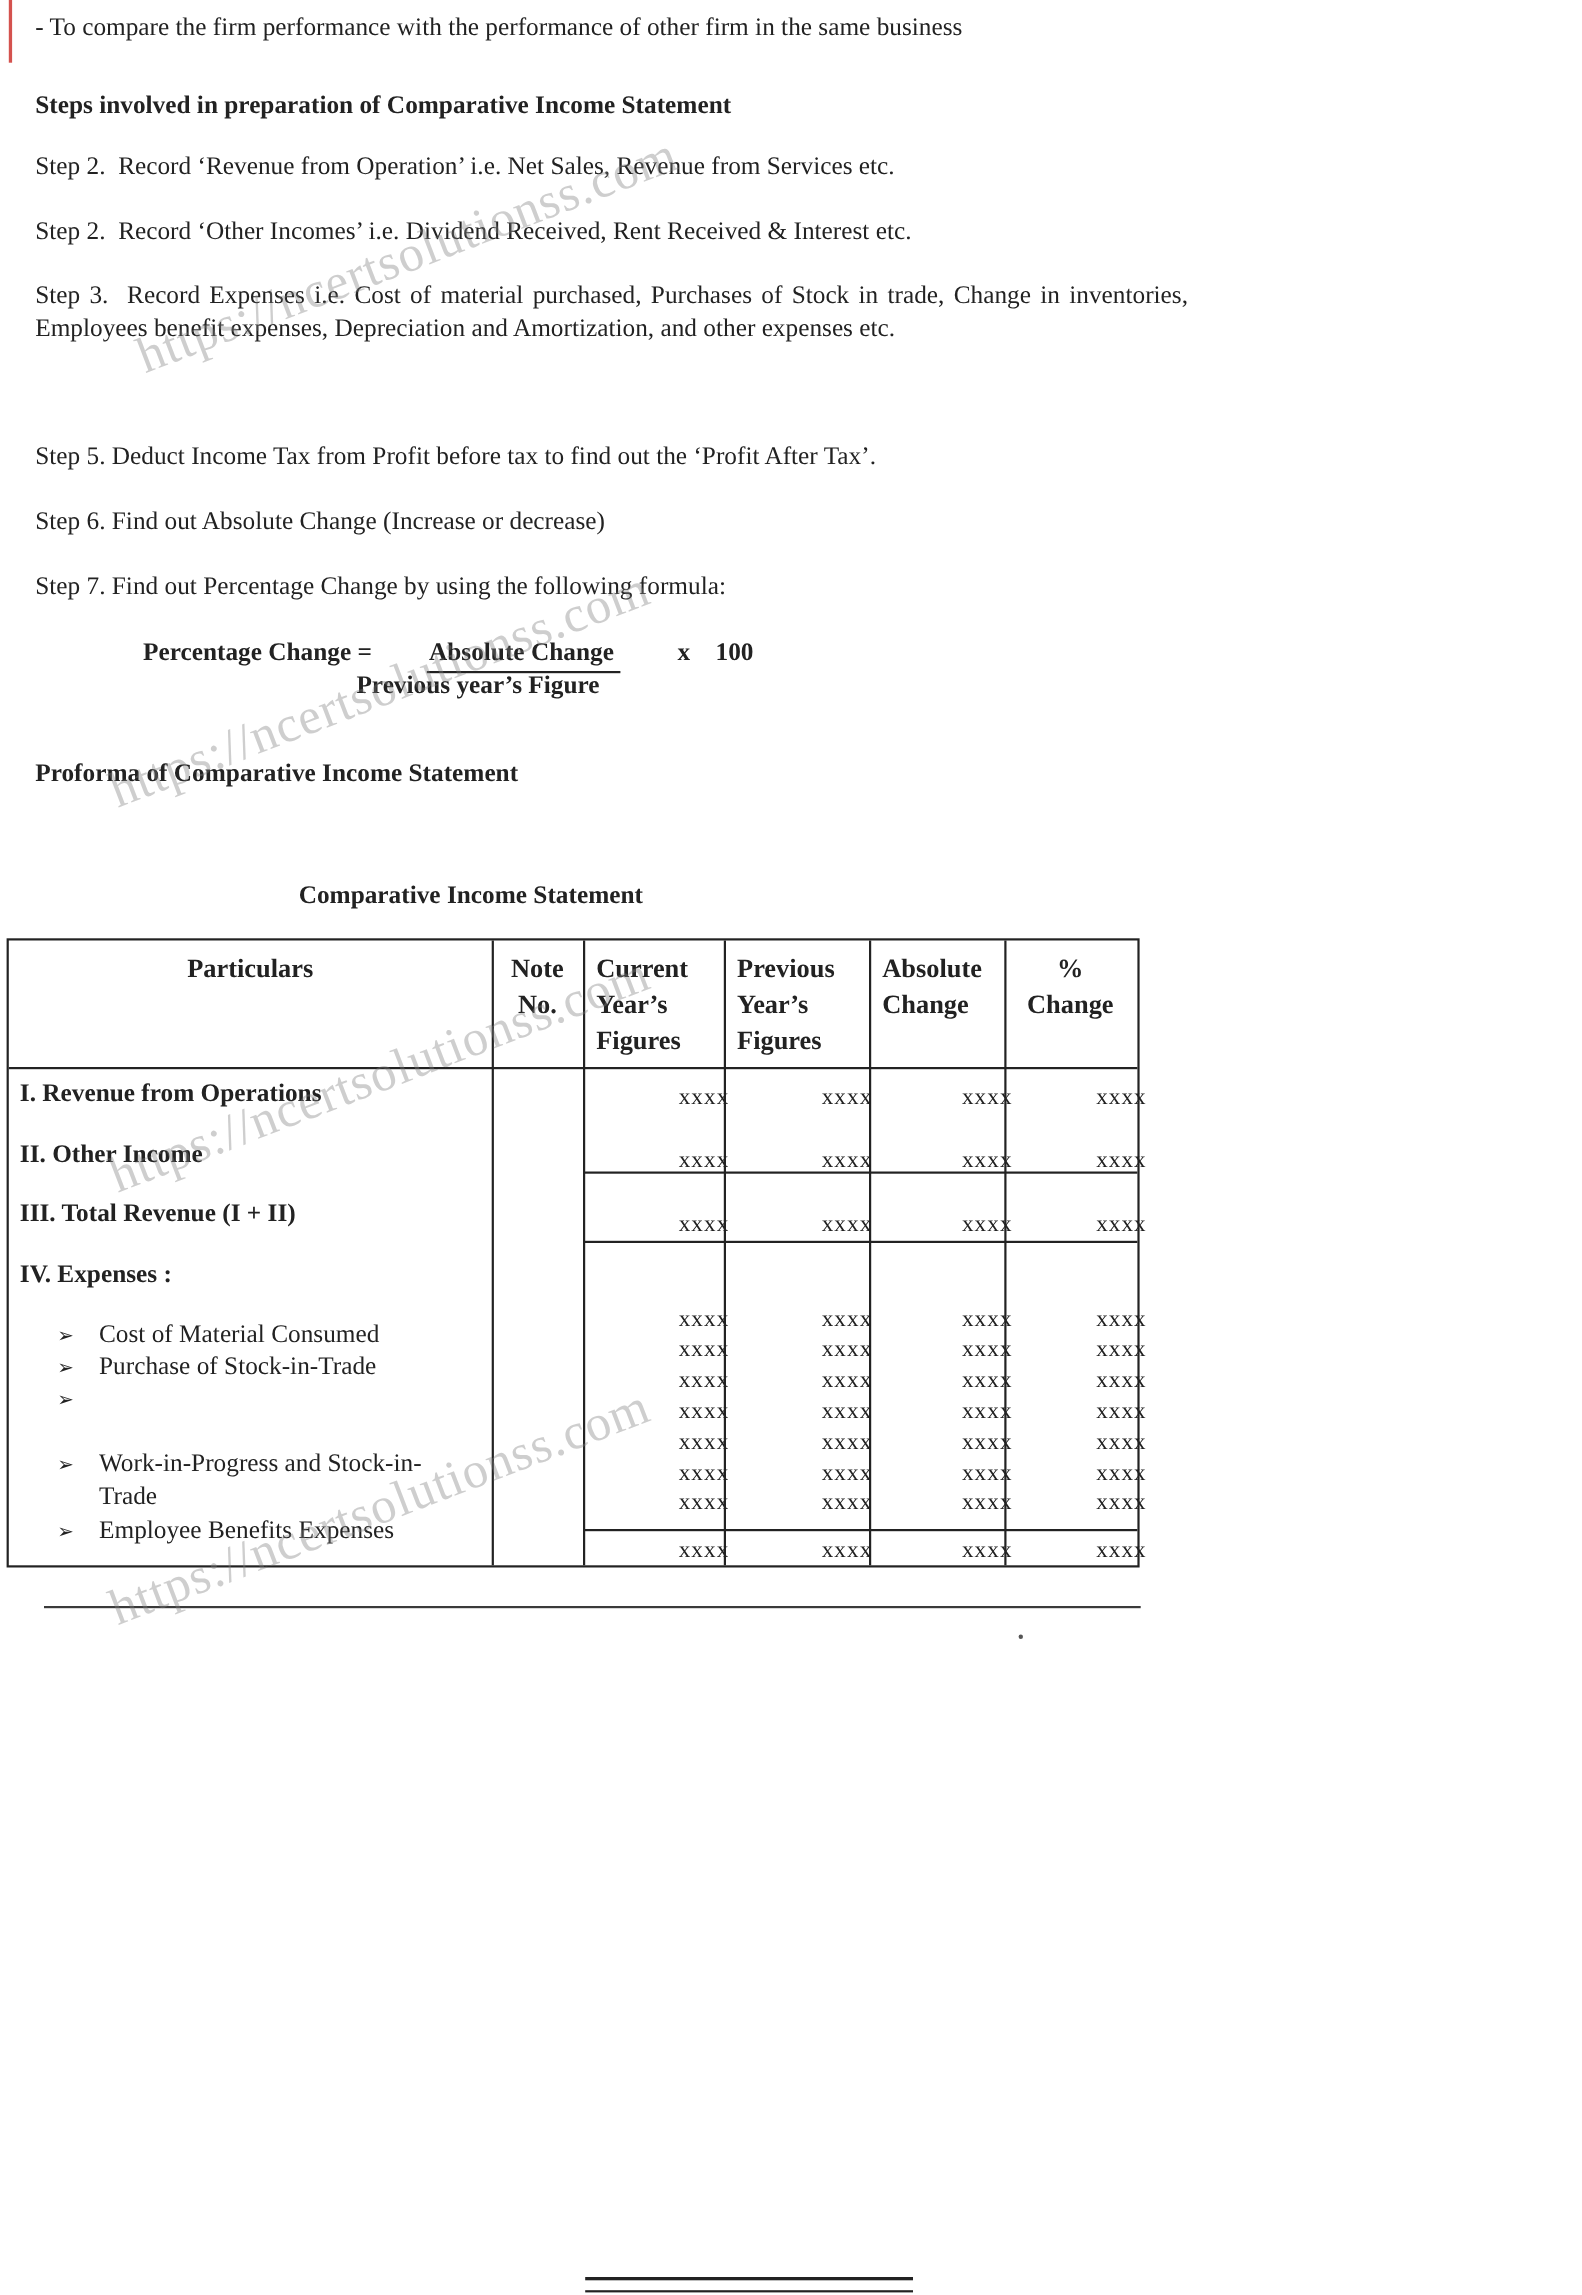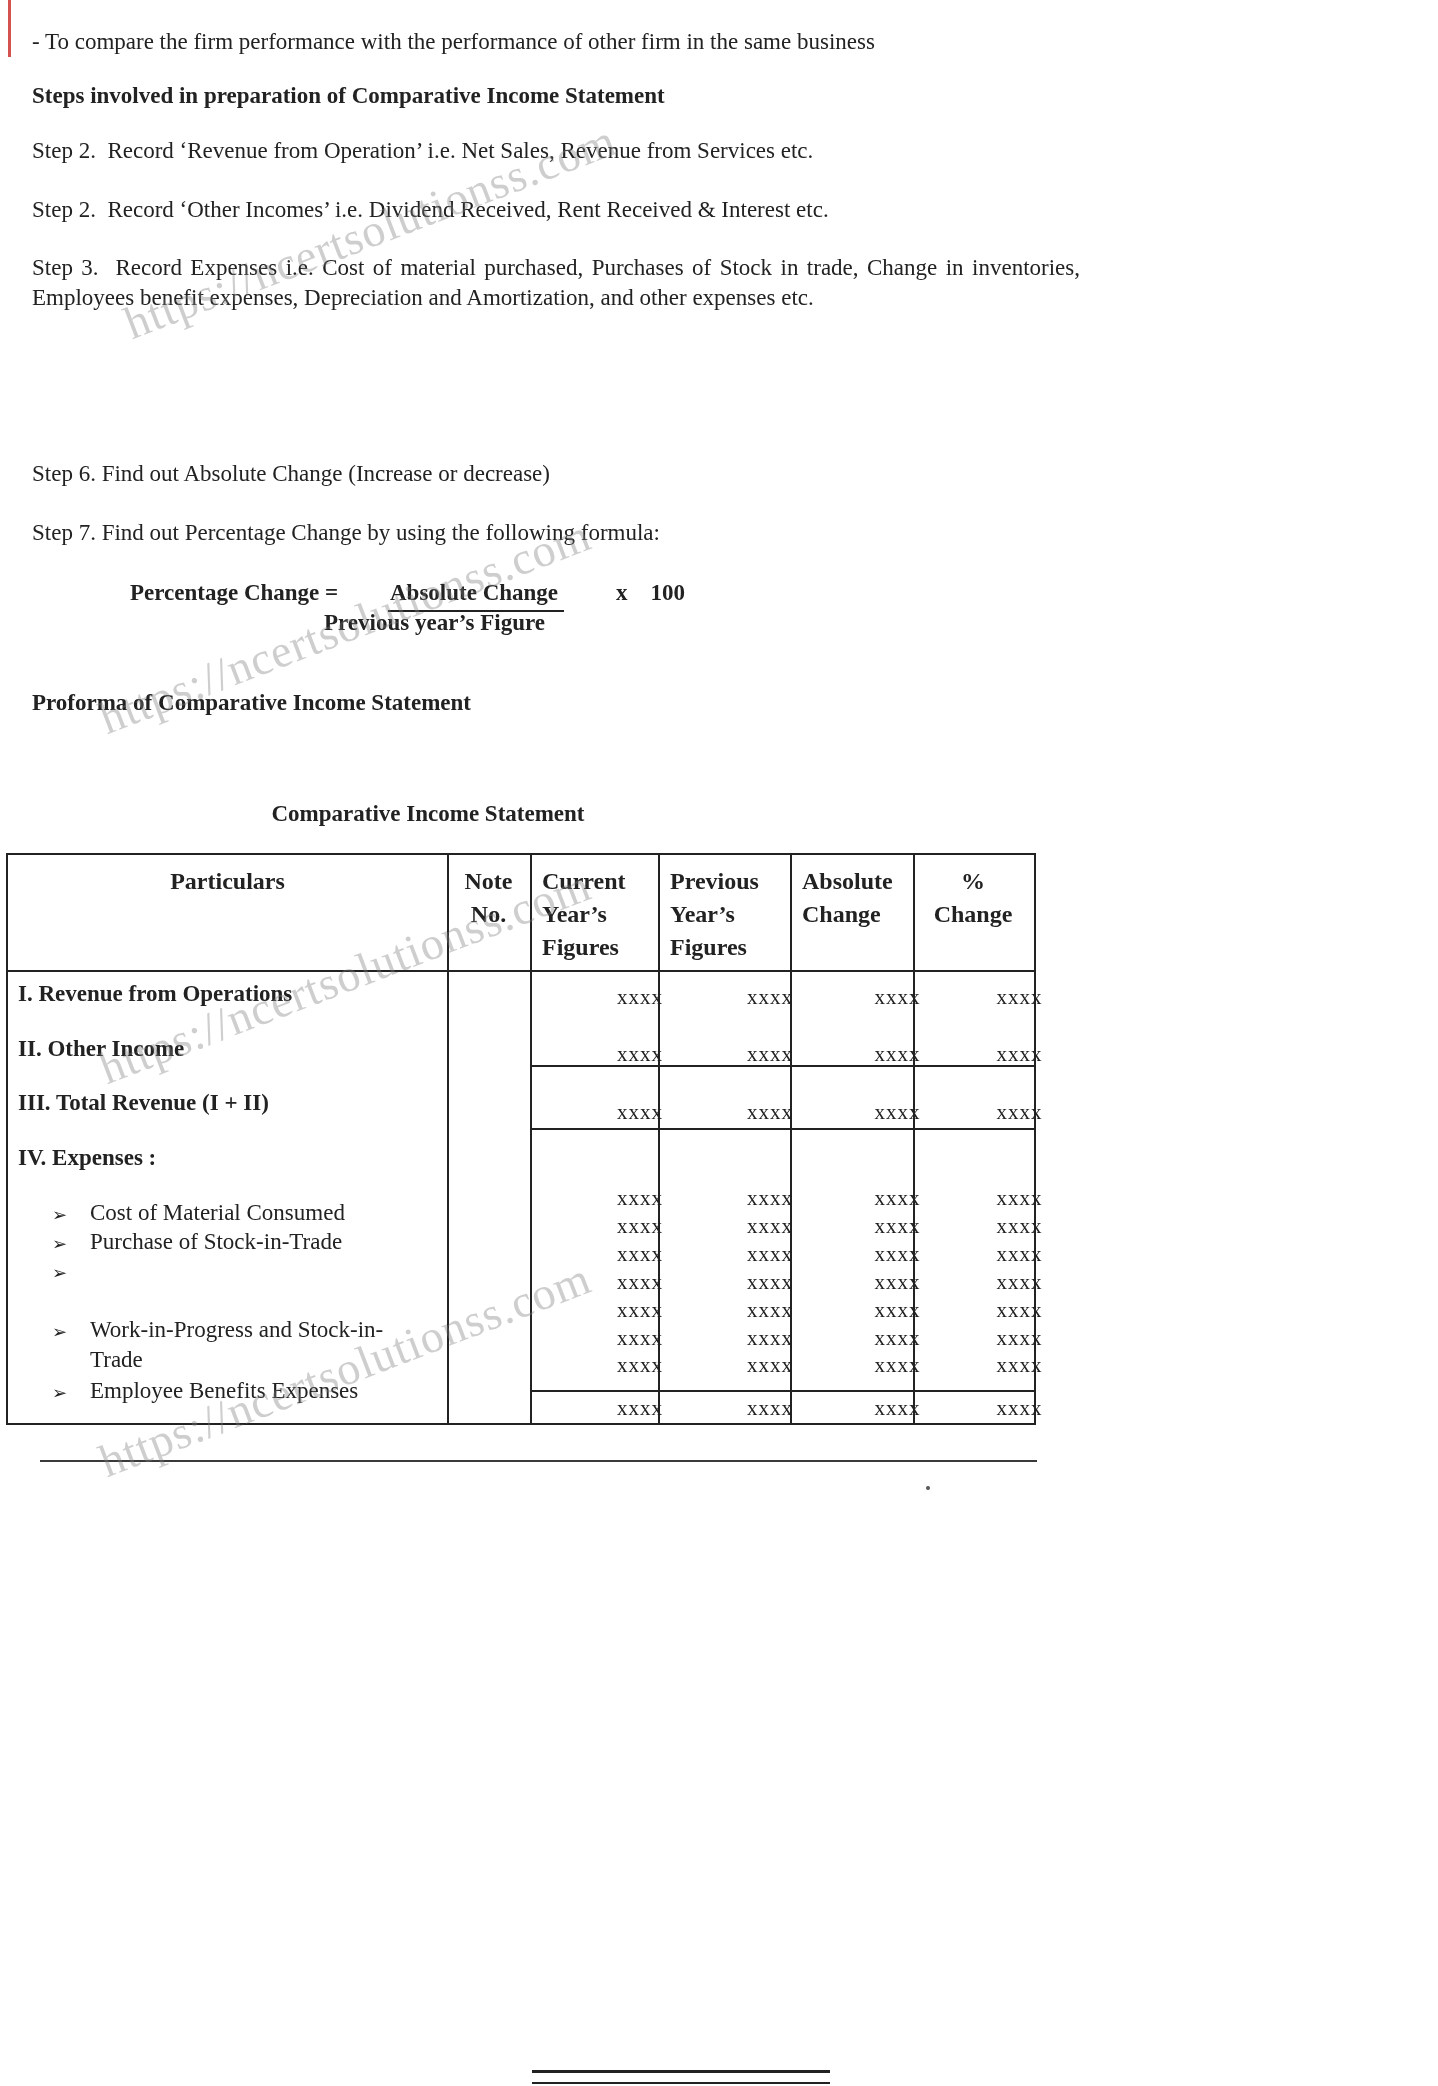--- a/index.html
+++ b/index.html
@@ -39,26 +39,27 @@
   }
   .rule { position:absolute; background:#3a3a3a; }
 </style>
 </head>
 <body>
 
 <div class="page">
 
   <div class="margin-line"></div>
 
-  <p class="line" style="left:32px; top:27px;">- To compare the firm performance with the performance of other firm in the same business</p>
+  <p class="line" style="left:32px; top:10px;">- To compare the firm performance with the performance of other firm in the same business</p>
   <p class="line bold" style="left:32px; top:81px;">Steps involved in preparation of Comparative Income Statement</p>
 
   <p class="line" style="left:32px; top:136px;">Step 2.  Record ‘Revenue from Operation’ i.e. Net Sales, Revenue from Services etc.</p>
   <p class="line" style="left:32px; top:195px;">Step 2.  Record ‘Other Incomes’ i.e. Dividend Received, Rent Received &amp; Interest etc.</p>
   <p class="line justify" style="left:32px; top:253px; width:1048px;">Step 3.&nbsp; Record Expenses i.e. Cost of material purchased, Purchases of Stock in trade, Change in inventories, Employees benefit expenses, Depreciation and Amortization, and other expenses etc.</p>
+  <p class="line" style="left:32px; top:400px;">Step 5. Deduct Income Tax from Profit before tax to find out the ‘Profit After Tax’.</p>
   <p class="line" style="left:32px; top:459px;">Step 6. Find out Absolute Change (Increase or decrease)</p>
   <p class="line" style="left:32px; top:518px;">Step 7. Find out Percentage Change by using the following formula:</p>
 
   <div>
     <span class="line bold" style="left:130px; top:578px;">Percentage Change =</span>
     <span class="line bold underlined" style="left:388px; top:578px;">Absolute Change</span>
     <span class="line bold" style="left:616px; top:578px;">x    100</span>
     <span class="line bold" style="left:324px; top:608px;">Previous year’s Figure</span>
   </div>
 

